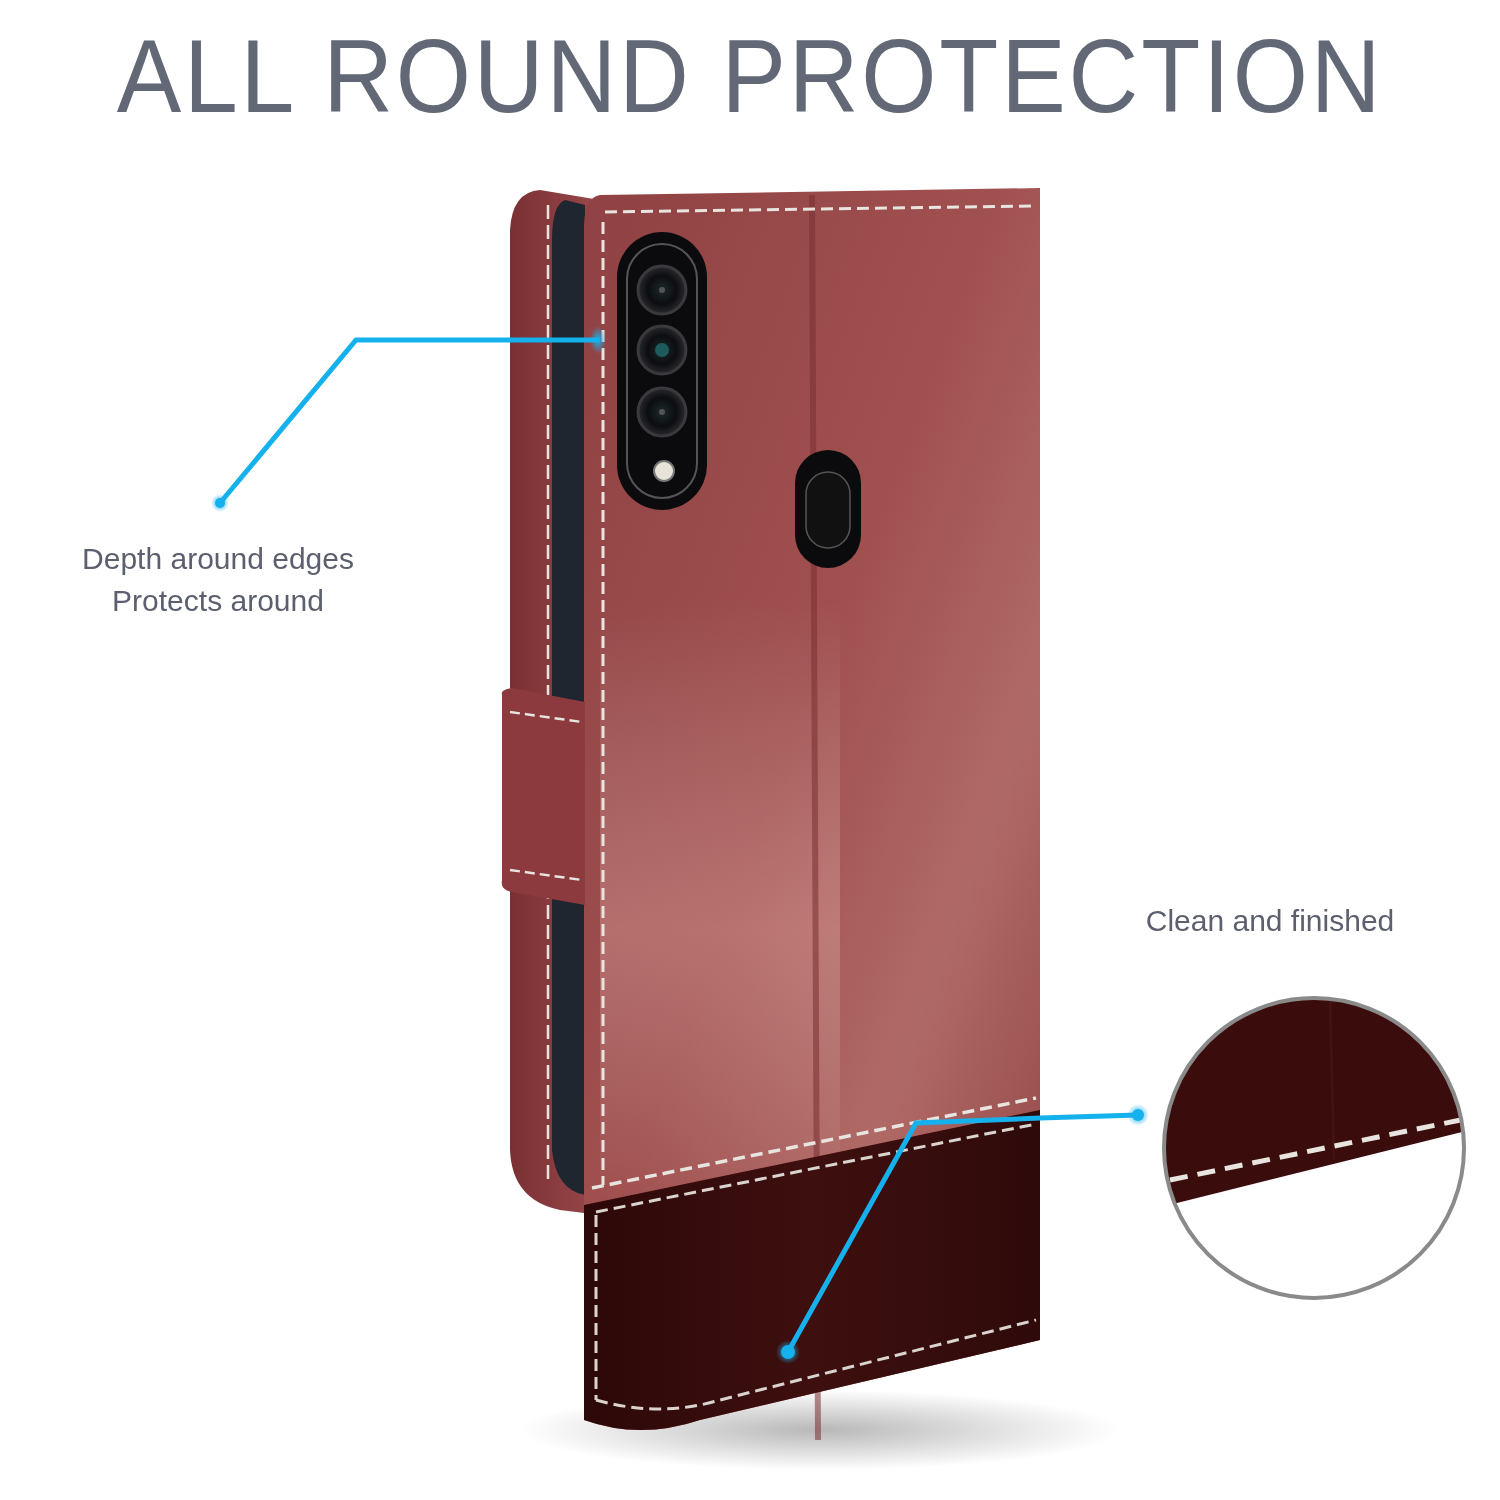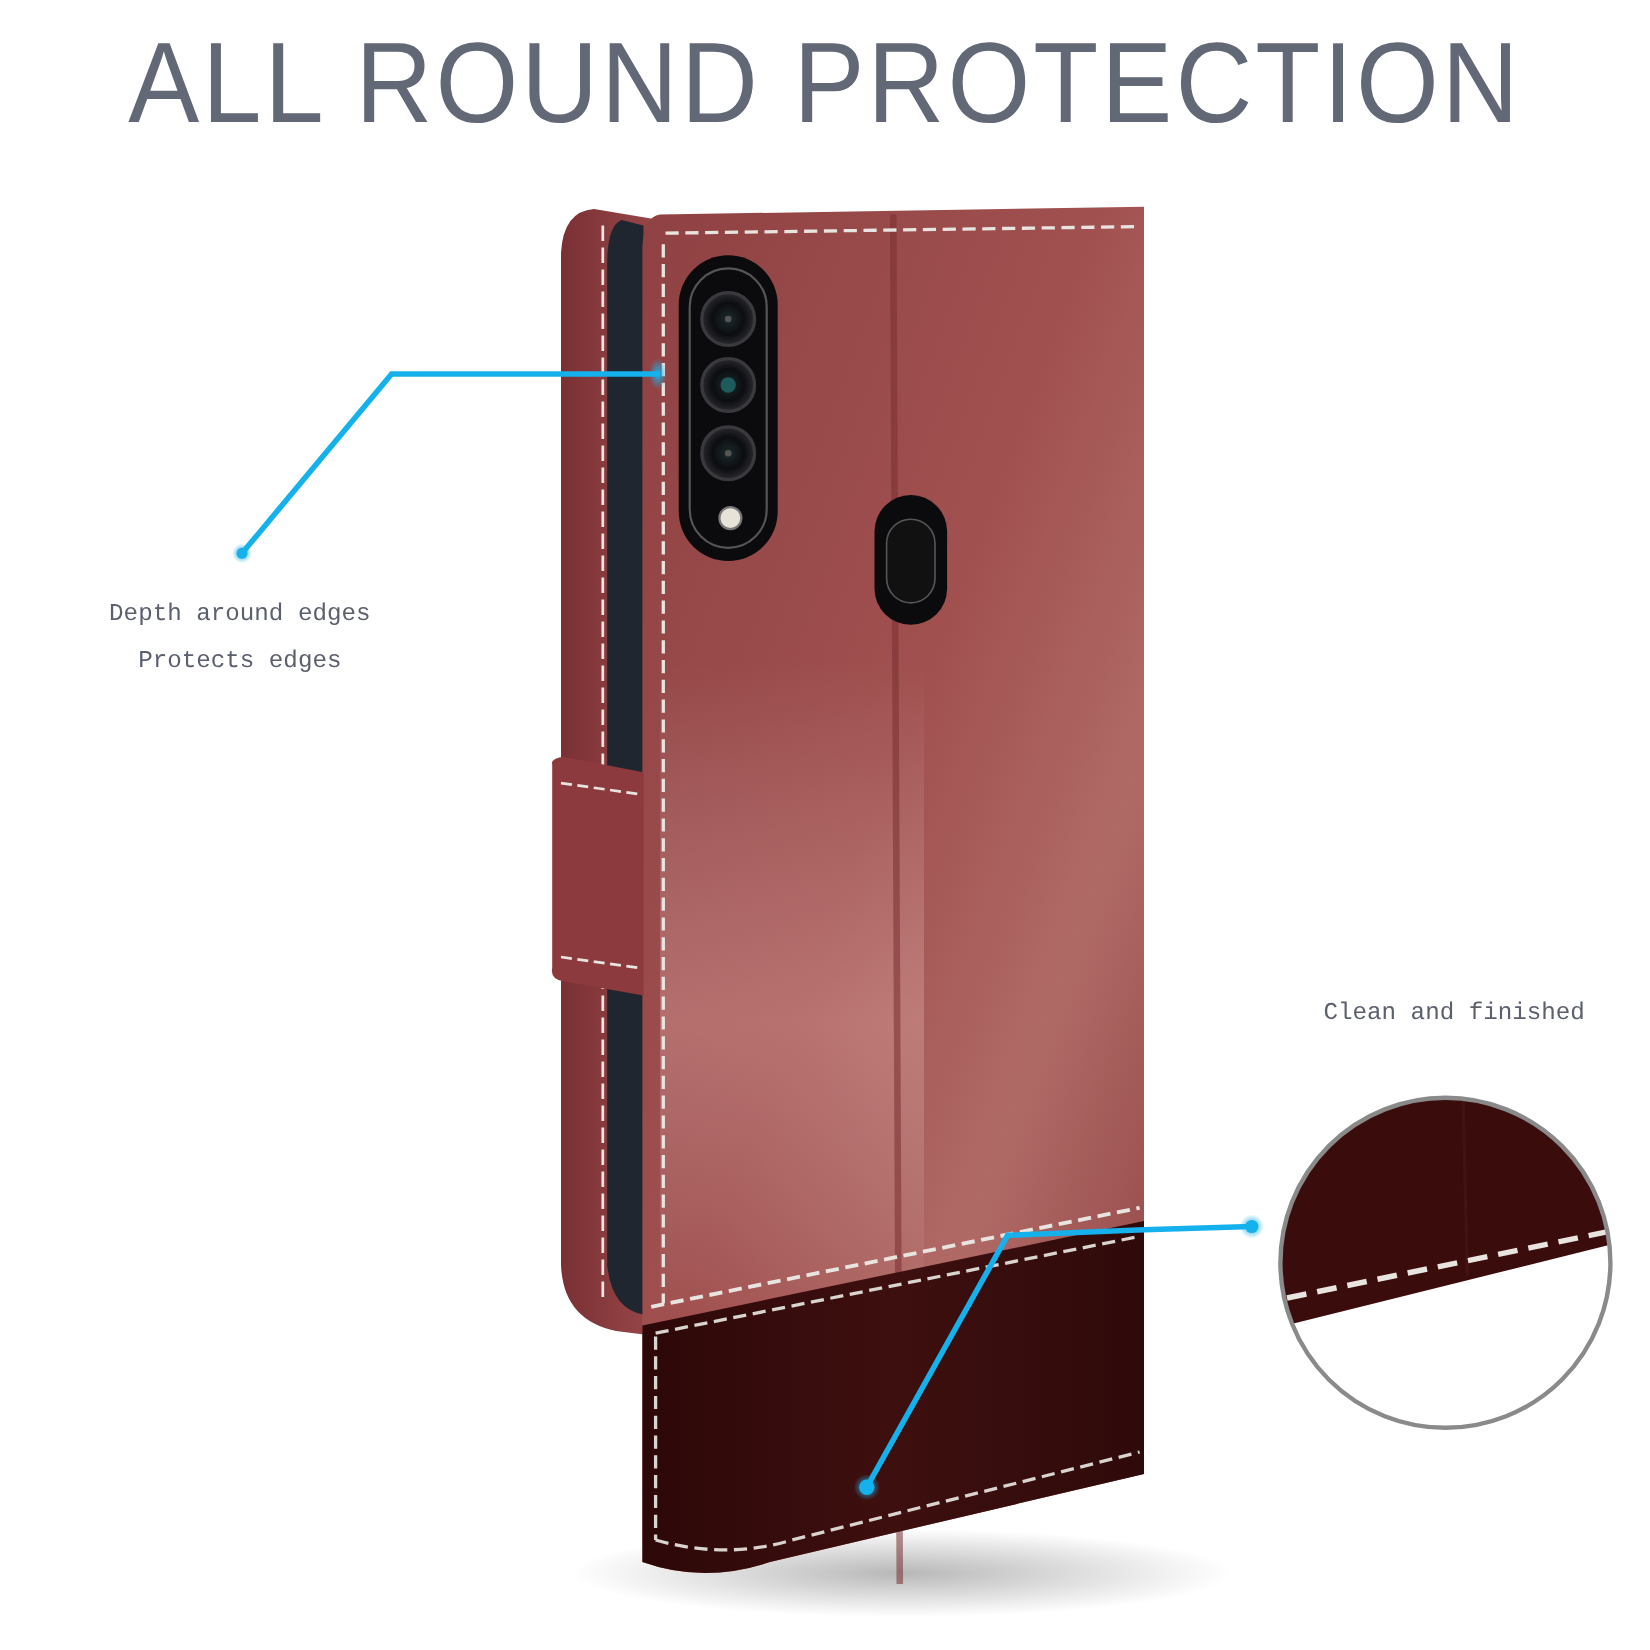--- a/index.html
+++ b/index.html
@@ -25,42 +25,42 @@
       font-weight: 400;
       letter-spacing: 3px;
       color: #636877;
       line-height: 116px;
       transform: scaleX(0.93);
       transform-origin: center;
     }
     .callout-text {
       position: absolute;
       text-align: center;
-      font-family: Liberation Mono, monospace;
-      font-size: 22px;
+      font-family: Liberation Sans, sans-serif;
+      font-size: 30px;
       line-height: 42px;
       color: #5b5f6e;
     }
     .callout-text span { display: block; }
     #callout-left { left: 40px; top: 538px; width: 356px; }
-    #callout-right { left: 1150px; top: 900px; width: 344px; }
+    #callout-right { left: 1098px; top: 900px; width: 344px; }
     svg.art {
       position: absolute;
       left: 0;
       top: 0;
     }
   </style>
 </head>
 <body>
 
 <div class="title">ALL ROUND PROTECTION</div>
 
 <div class="callout-text" id="callout-left">
   <span>Depth around edges</span>
-  <span>Protects edges</span>
+  <span>Protects around</span>
 </div>
 
 <div class="callout-text" id="callout-right">
   <span>Clean and finished</span>
 </div>
 
 <svg class="art" width="1500" height="1500" viewBox="0 0 1500 1500">
   <defs>
     <linearGradient id="leather" x1="0" y1="0" x2="1" y2="1">
       <stop offset="0" stop-color="#8f4143"></stop>

